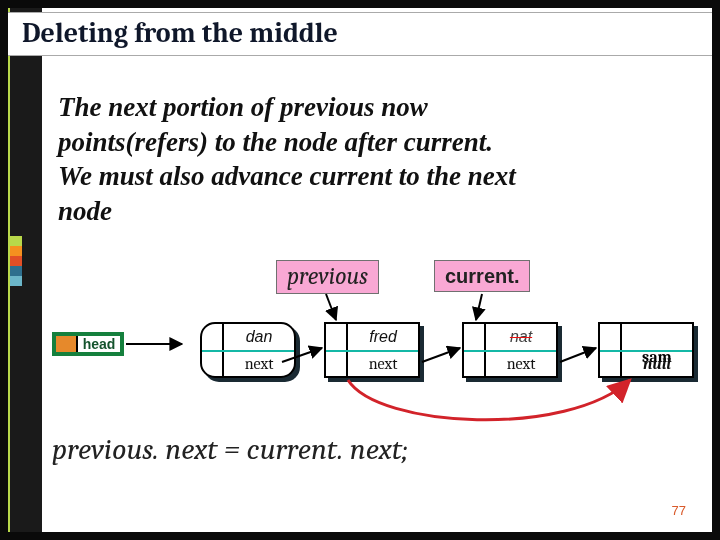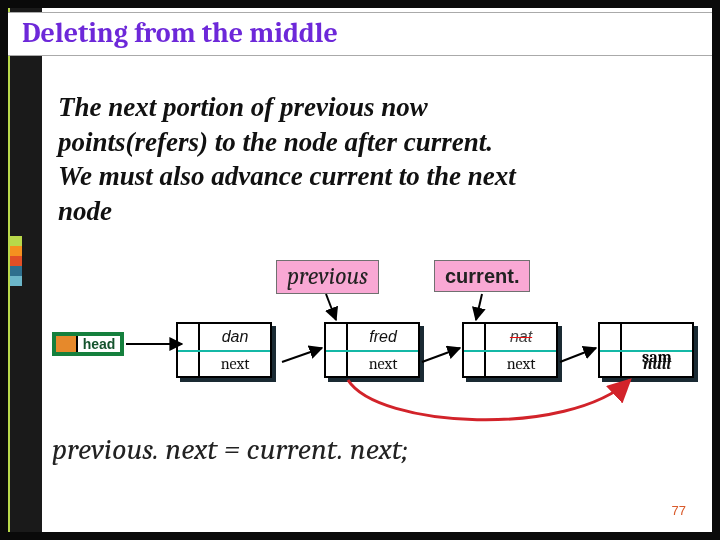--- a/index.html
+++ b/index.html
@@ -37,21 +37,21 @@
     width: 704px;
     background: #fff;
     border-top: 1px solid #aaa;
     border-bottom: 1px solid #aaa;
     padding: 4px 14px 6px 14px;
   }
   .title-banner h1 {
     font-family: Cambria, Georgia, serif;
     font-weight: bold;
     font-size: 28px;
-    color: #6d28d9;
+    color: #0f172a;
   }
   
   .body-text {
     position: absolute;
     left: 50px; top: 82px;
     width: 472px;
     font-family: "Monotype Corsiva", "Brush Script MT", cursive;
     font-size: 27px;
     font-style: italic;
     font-weight: bold;
@@ -150,21 +150,21 @@
   <div class="body-text">The next portion of previous now points(refers) to the node after   current.  We must also advance current to the next node</div>
 
   <div class="ptr-label" style="left:268px; top:252px;">previous</div>
   <div class="ptr-label" style="left:426px; top:252px; font-style:normal; font-family:Arial,sans-serif; font-size:20px; font-weight:bold; padding-top:4px;">current.</div>
 
   <div class="head-box" style="left:44px; top:324px;">
     <div class="sq"></div>
     <div class="lbl">head</div>
   </div>
 
-  <div class="node" style="left:168px; top:314px;">
+  <div class="node" style="left:192px; top:314px;border-radius:15px;">
     <div class="row top">
         <div class="sq"></div>
         <div class="val">dan</div>
       </div>
     <div class="row bot">
         <div class="sq"></div>
         <div class="val">next</div>
       </div>
   </div>
 

